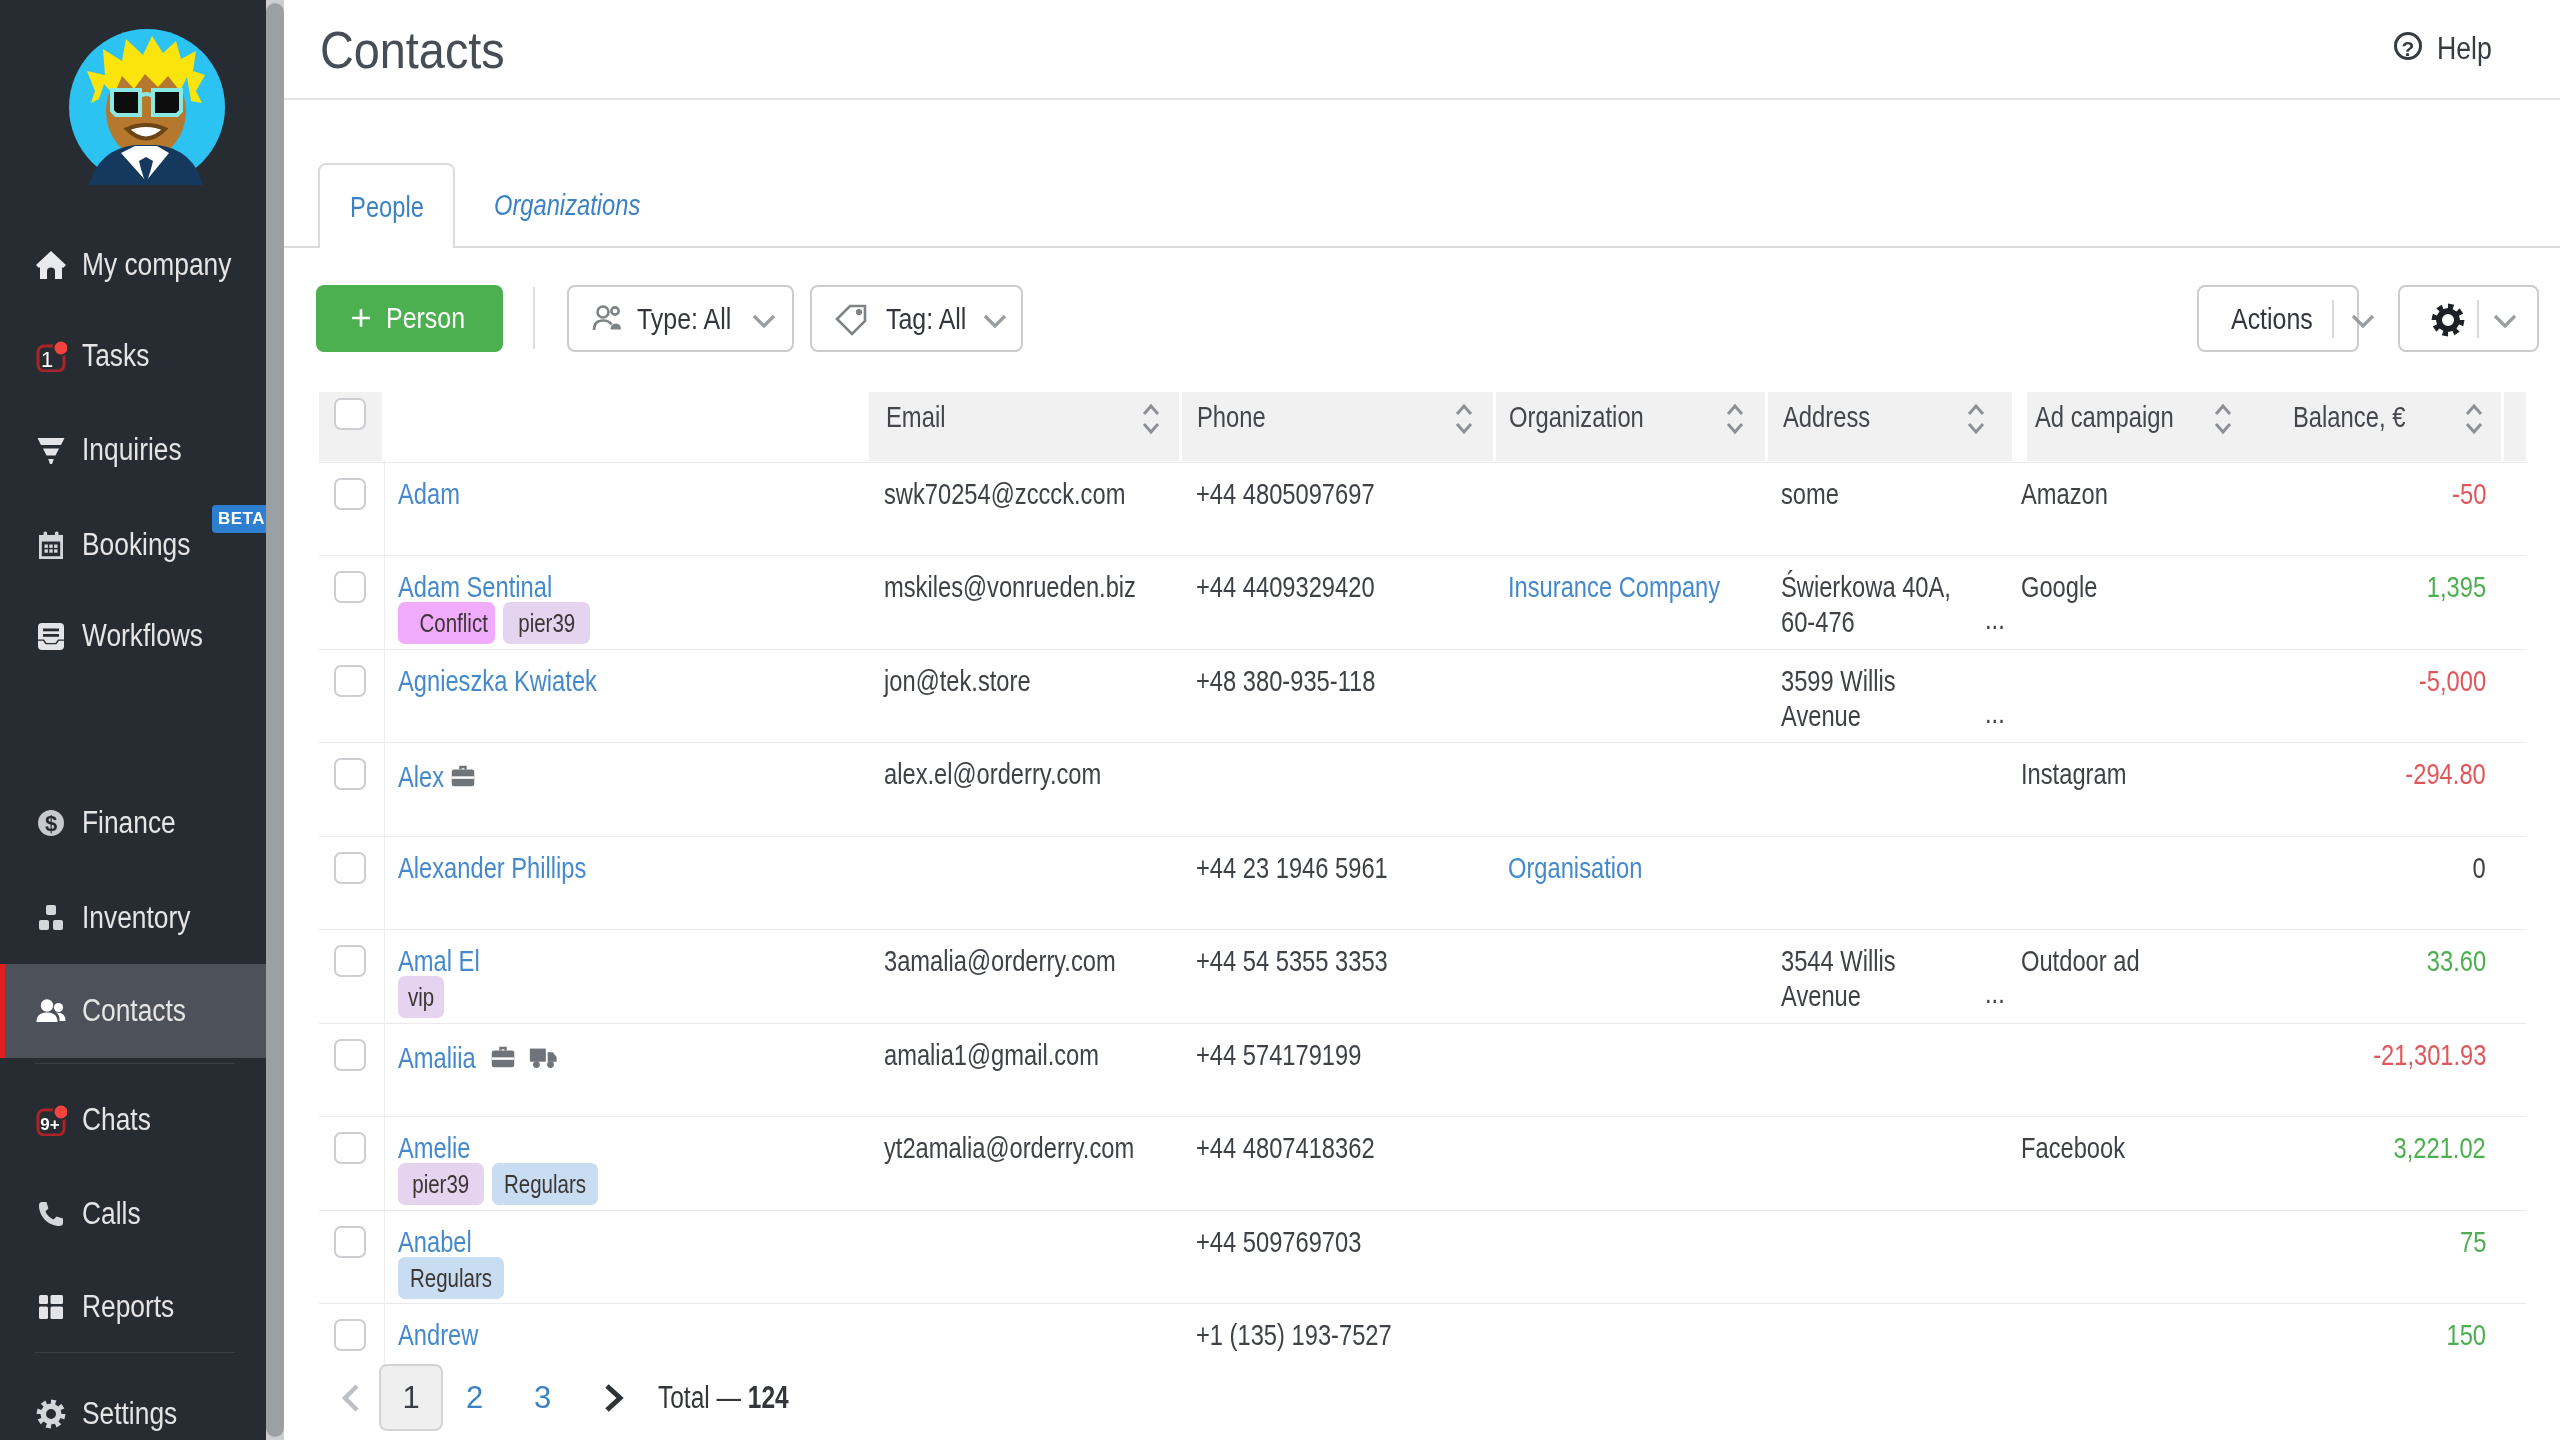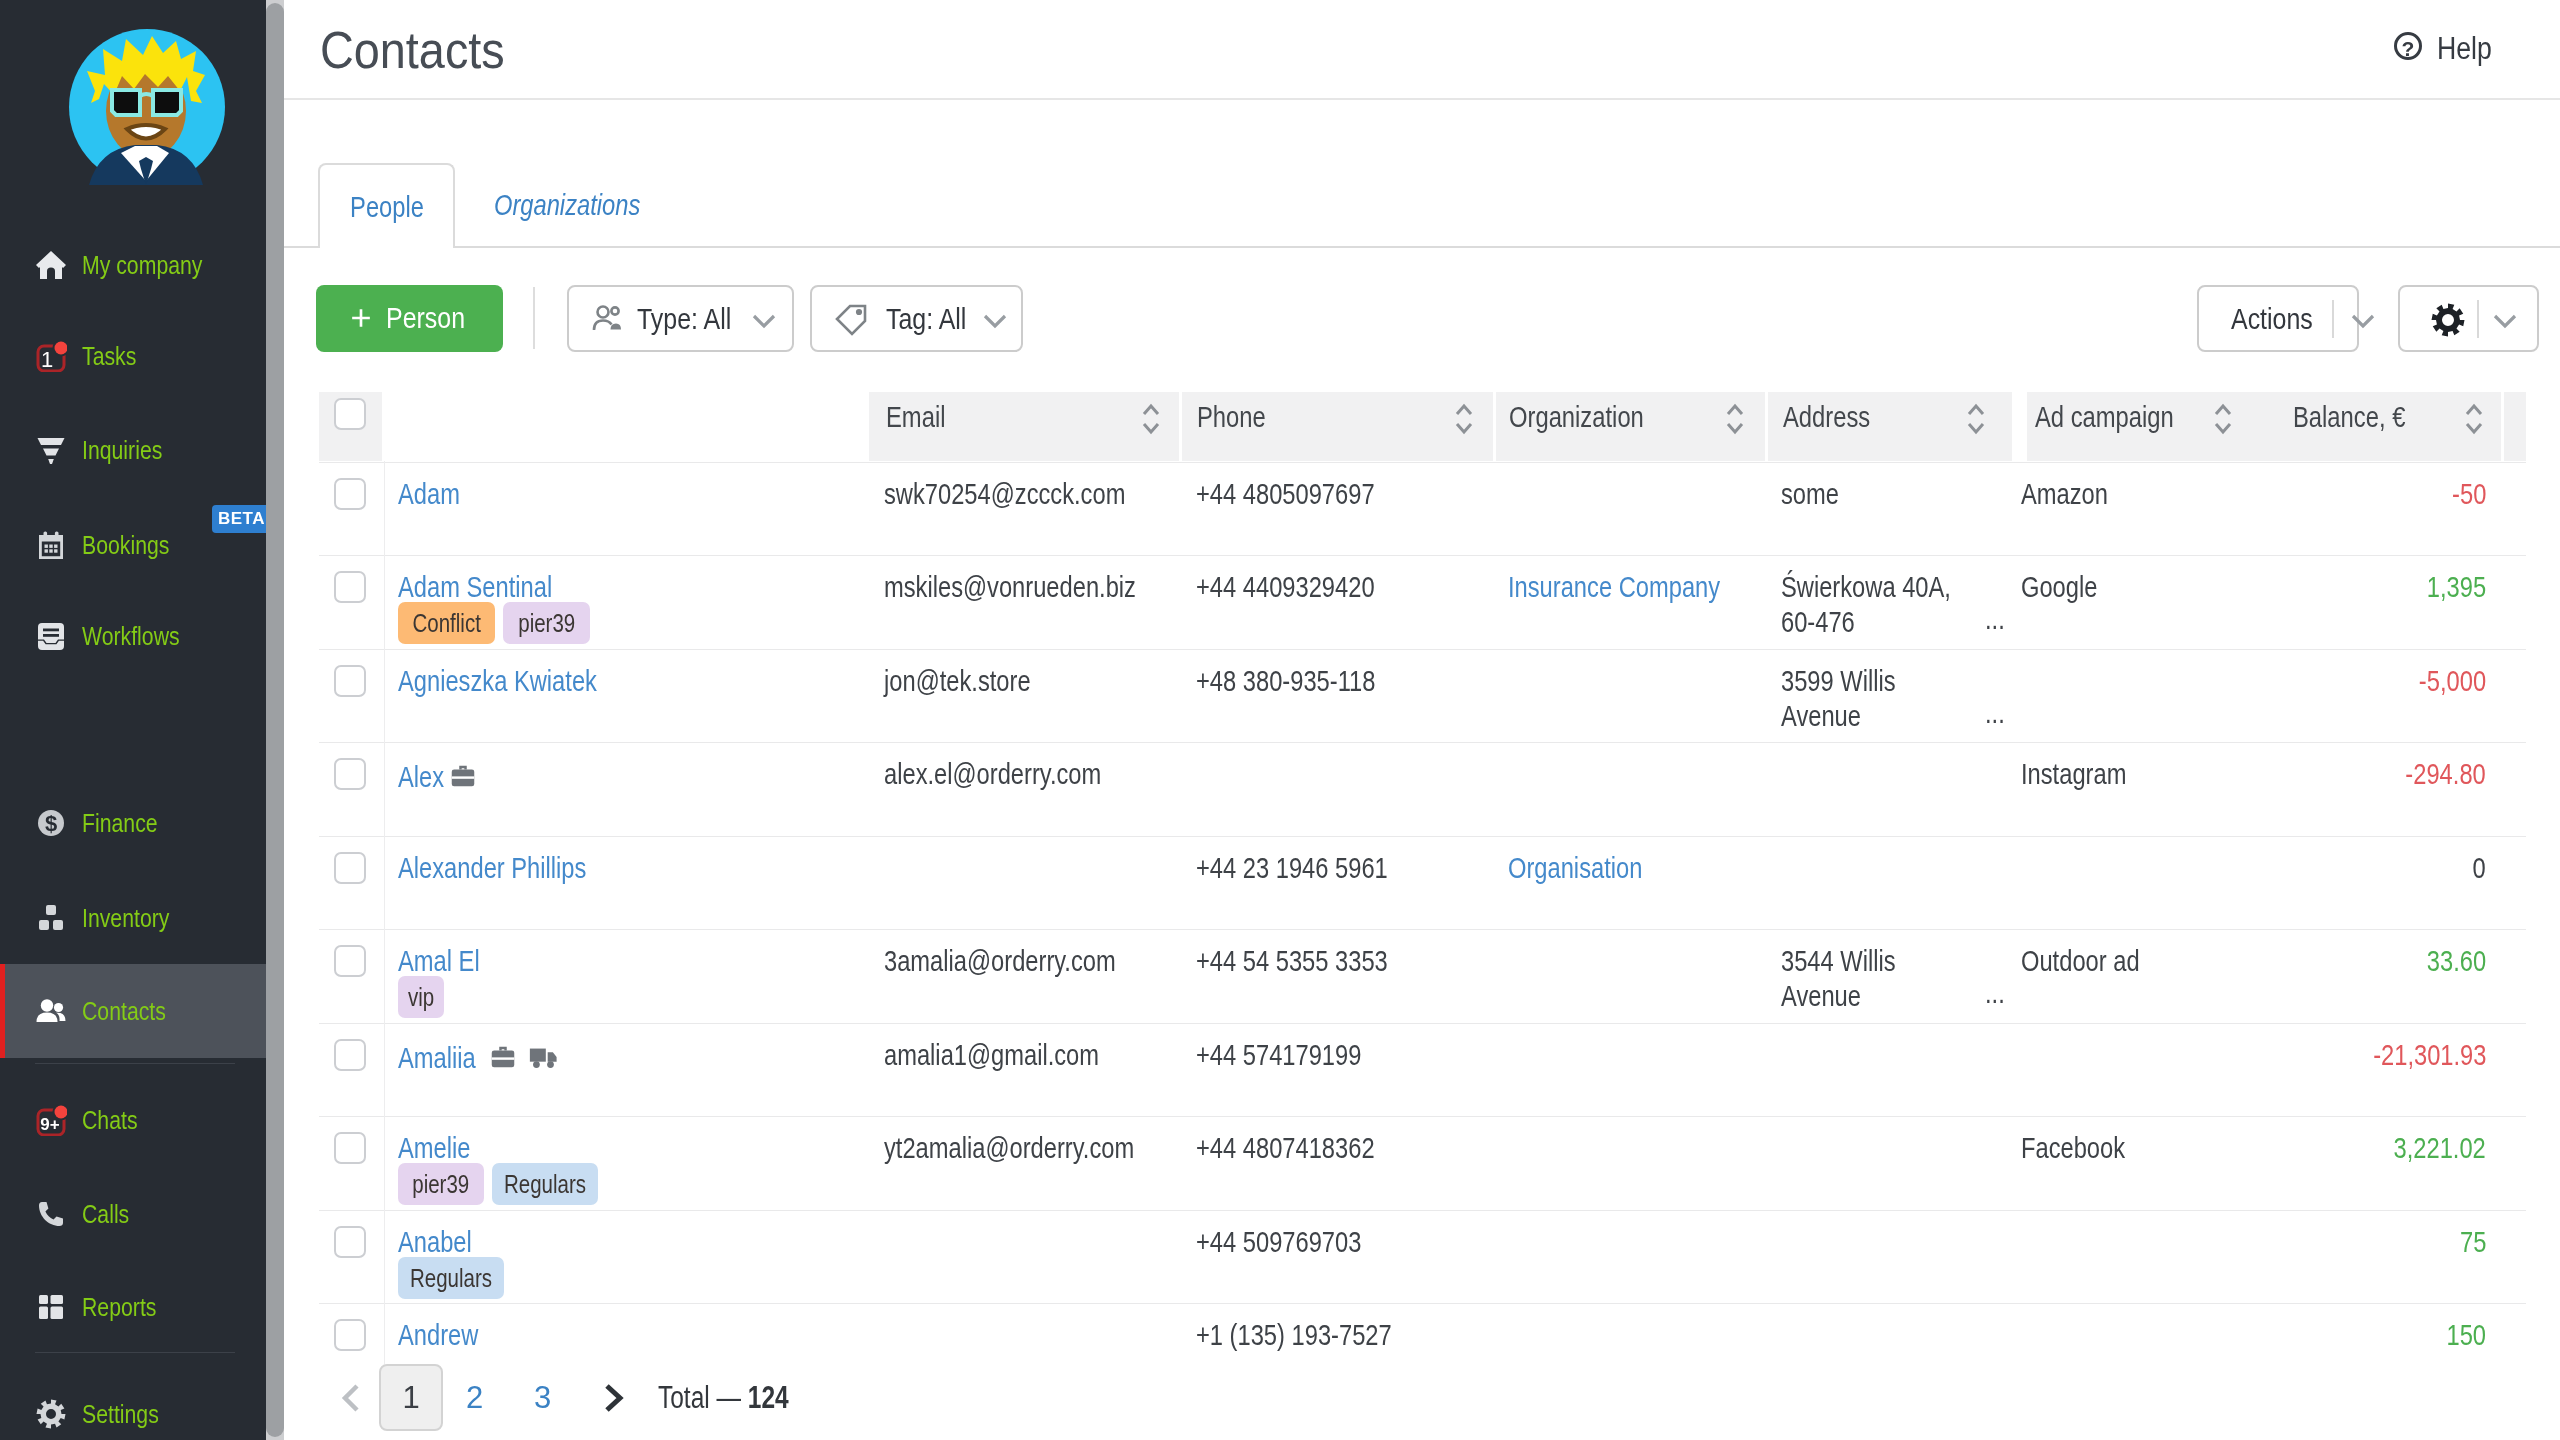--- a/index.html
+++ b/index.html
@@ -7,21 +7,21 @@
   font-family:"Liberation Sans", sans-serif; }
 .abs { position:absolute; }
 .c79 { display:inline-block; transform:scaleX(0.79); transform-origin:0 50%; white-space:nowrap; }
 .c86 { display:inline-block; transform:scaleX(0.86); transform-origin:0 50%; white-space:nowrap; }
 #sidebar { position:absolute; left:0; top:0; width:266px; height:1440px; background:#272c33; }
 #sbtrack { position:absolute; left:266px; top:0; width:18px; height:1440px; background:#cdced0; }
 #sbthumb { position:absolute; left:0; top:3px; width:18px; height:1434px; background:#9da0a3; border-radius:9px; }
 .mitem { position:absolute; left:0; width:266px; height:94px; }
 .mitem .ic { position:absolute; left:35px; top:50%; margin-top:-16px; width:32px; height:32px; }
 .mitem .lb { position:absolute; left:82px; top:50%; margin-top:-19px;
-  font-size:25px; line-height:38px; color:#84cc16; }
+  font-size:31px; line-height:38px; color:#e5e5e5; }
 .mitem .lb span { display:inline-block; transform:scaleX(0.85); transform-origin:0 50%; white-space:nowrap; }
 .mitem.active { background:#4d525a; }
 .mitem.active::before { content:""; position:absolute; left:0; top:0; bottom:0; width:5px; background:#e02020; }
 .msep { position:absolute; left:35px; width:200px; height:1px; background:#3c4149; }
 .beta { position:absolute; left:212px; top:7px; background:#2e7fd0; color:#fff;
   font-size:17px; font-weight:bold; padding:4px 6px; border-radius:4px; letter-spacing:0.5px;}
 #main { position:absolute; left:284px; top:0; width:2276px; height:1440px; background:#fff; }
 #tophead { position:absolute; left:0; top:0; width:2276px; height:100px;
   border-bottom:2px solid #e6e6e6; background:#fff; }
 #title { position:absolute; left:36px; top:20px; font-size:52px; color:#474d55; }
@@ -59,21 +59,21 @@
 .name .t { display:inline-block; transform:scaleX(0.79); transform-origin:0 50%; }
 .cell { position:absolute; top:14px; font-size:30px; color:#3e4247; white-space:nowrap;
   transform:scaleX(0.79); transform-origin:0 50%; }
 .bal { position:absolute; top:14px; right:40px; font-size:30px;
   transform:scaleX(0.79); transform-origin:100% 50%; }
 .bal.pos { color:#4caf50; } .bal.neg { color:#e0575b; } .bal.zero { color:#3e4247; }
 .tagrow { position:absolute; left:79px; top:46px; height:42px; display:flex; gap:8px; }
 .tag { height:42px; border-radius:7px; font-size:25px; color:#3b3633;
   display:flex; align-items:center; justify-content:center; }
 .tag span { display:inline-block; transform:scaleX(0.82); white-space:nowrap; }
-.tag.conflict { background:#fdba74; }
+.tag.conflict { background:#f0abfc;justify-content:flex-end; }
 .tag.purple  { background:#e5d4ef; }
 .tag.blue    { background:#c8ddf2; }
 .vline { position:absolute; left:65px; top:69px; width:1px; background:#ededee; }
 #pag { position:absolute; left:35px; top:1364px; height:67px; }
 #pg1 { position:absolute; left:60px; top:0; width:64px; height:67px; background:#efefef;
   border:2px solid #d3d3d3; border-radius:8px; text-align:center; }
 #pg1 span { font-size:31px; color:#3b3f45; line-height:63px; }
 .pglink { position:absolute; top:16px; font-size:31px; color:#3b82c4; }
 #ptotal { position:absolute; left:339px; top:16px; font-size:31px; color:#33373c; white-space:nowrap; }
 </style>

